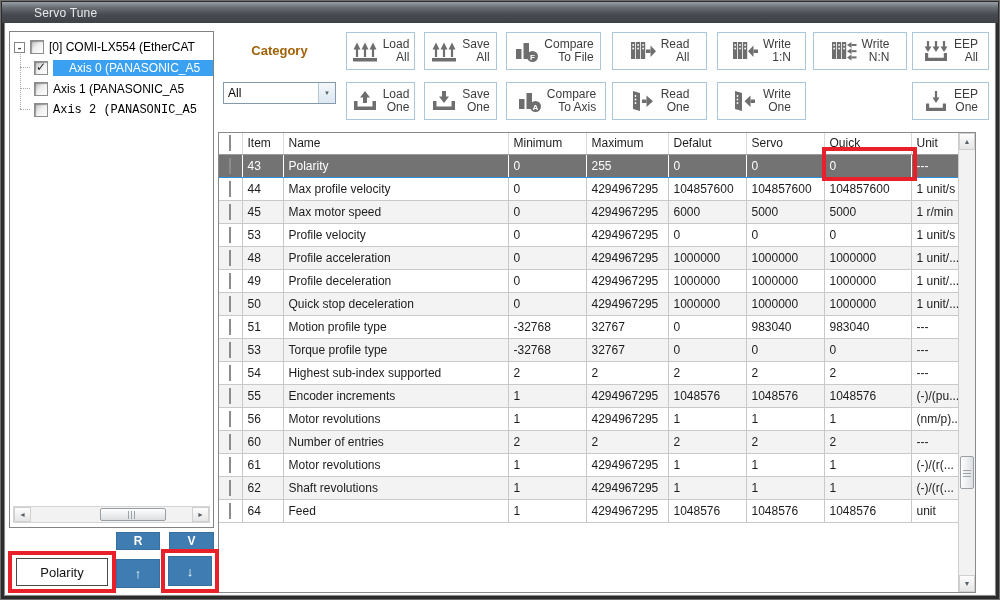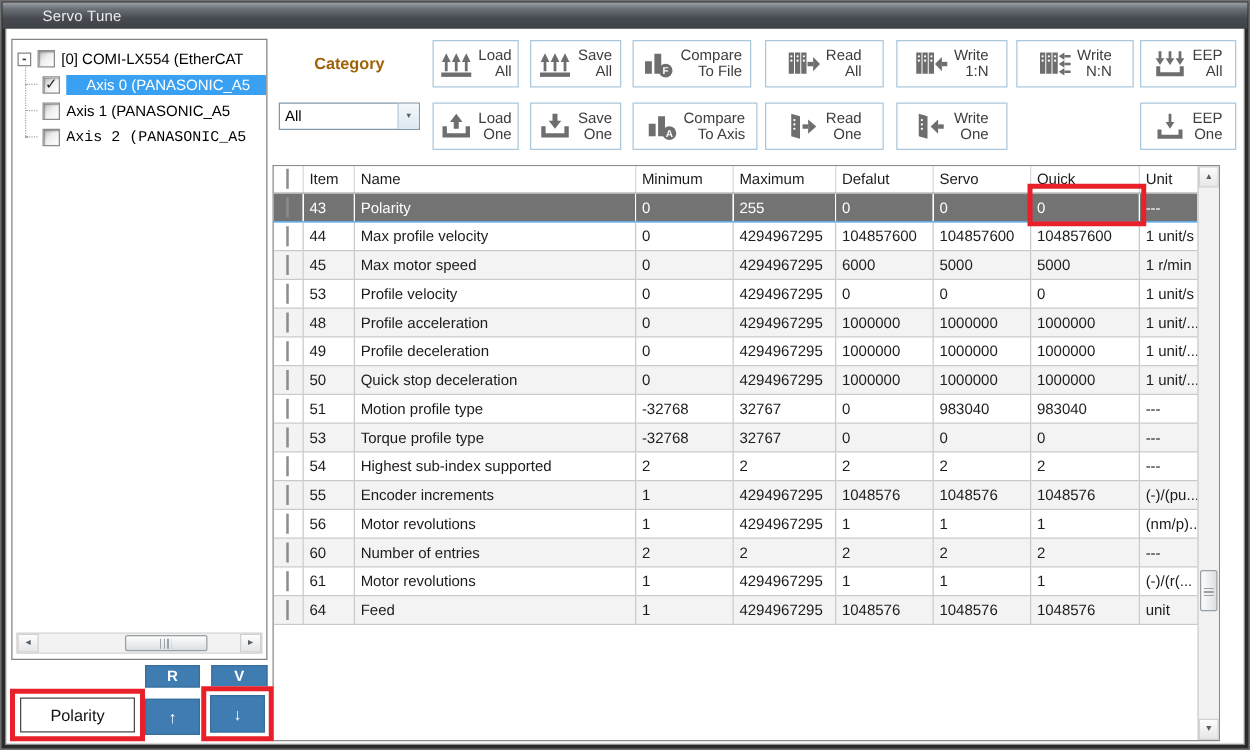--- a/index.html
+++ b/index.html
@@ -530,20 +530,31 @@
         <td>Motor revolutions</td>
         <td>1</td>
         <td>4294967295</td>
         <td>1</td>
         <td>1</td>
         <td>1</td>
         <td>(-)/(r(...</td>
       </tr>
           <tr>
         <td class="cbcell"><span class="cb3d"></span></td>
+        <td>62</td>
+        <td>Shaft revolutions</td>
+        <td>1</td>
+        <td>4294967295</td>
+        <td>1</td>
+        <td>1</td>
+        <td>1</td>
+        <td>(-)/(r(...</td>
+      </tr>
+          <tr>
+        <td class="cbcell"><span class="cb3d"></span></td>
         <td>64</td>
         <td>Feed</td>
         <td>1</td>
         <td>4294967295</td>
         <td>1048576</td>
         <td>1048576</td>
         <td>1048576</td>
         <td>unit</td>
       </tr>
         </tbody>

